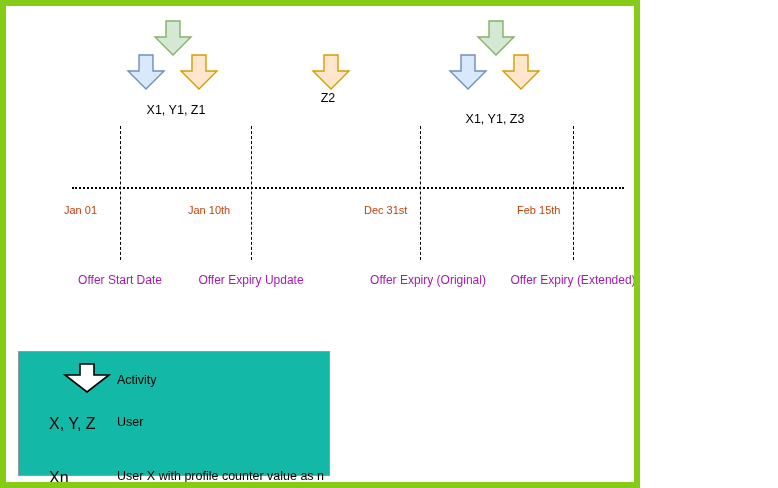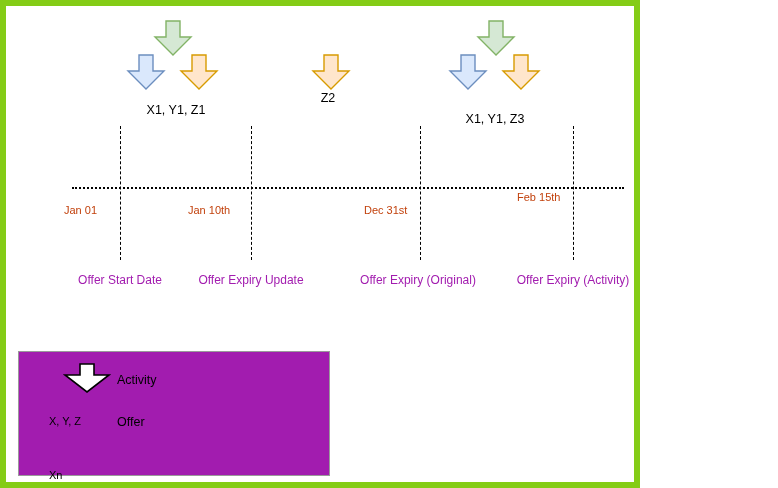--- a/index.html
+++ b/index.html
@@ -76,34 +76,34 @@
   }
   .arrow svg { display: block; width: 100%; height: 100%; }
 
   
   #legend-box {
     position: absolute;
     left: 12px;
     top: 345px;
     width: 312px;
     height: 125px;
-    background: #a21caf;
+    background: #14b8a6;
     border: 1px solid #9a9a9a;
     box-sizing: border-box;
   }
   .legend-row {
     position: absolute;
     left: 0;
     width: 100%;
     height: 38px;
   }
   .legend-key {
     position: absolute;
     left: 30px;
-    font-size: 11px;
+    font-size: 16px;
     color: #000000;
     white-space: nowrap;
     line-height: 1;
   }
   .legend-desc {
     position: absolute;
     left: 98px;
     font-size: 12.5px;
     color: #000000;
     white-space: nowrap;
@@ -168,43 +168,44 @@
     <div id="timeline-axis"></div>
     <div id="ticks-layer">
         <div class="tick-line" style="left: 114px;"></div>
         <div class="date-label" style="left: 58px; top: 199px;">Jan 01</div>
         <div class="event-label" style="left: 114px;">Offer Start Date</div>
         <div class="tick-line" style="left: 245px;"></div>
         <div class="date-label" style="left: 182px; top: 199px;">Jan 10th</div>
         <div class="event-label" style="left: 245px;">Offer Expiry Update</div>
         <div class="tick-line" style="left: 414px;"></div>
         <div class="date-label" style="left: 358px; top: 199px;">Dec 31st</div>
-        <div class="event-label" style="left: 412px;">Offer Expiry (Original)</div>
+        <div class="event-label" style="left: 422px;">Offer Expiry (Original)</div>
         <div class="tick-line" style="left: 567px;"></div>
-        <div class="date-label" style="left: 511px; top: 186px;">Feb 15th</div>
-        <div class="event-label" style="left: 567px;">Offer Expiry (Activity)</div>
+        <div class="date-label" style="left: 511px; top: 199px;">Feb 15th</div>
+        <div class="event-label" style="left: 567px;">Offer Expiry (Extended)</div>
       </div>
   </div>
 
   <div id="legend-box">
 
     <div class="legend-row" style="top:4px;">
       <span id="legend-arrow-icon">
         <svg viewBox="0 0 48 32" preserveAspectRatio="none">
           <polygon points="17,2 31,2 31,13 46,13 24,30 2,13 17,13" fill="#ffffff" stroke="#000000" stroke-width="1.6" stroke-linejoin="miter"></polygon>
         </svg>
       </span>
       <span class="legend-key" style="top:18px;"></span>
       <span class="legend-desc" style="top:18px;">Activity</span>
     </div>
 
     <div class="legend-row" style="top:50px;">
       <span class="legend-key" style="top:14px;">X, Y, Z</span>
-      <span class="legend-desc" style="top:14px;">Offer</span>
+      <span class="legend-desc" style="top:14px;">User</span>
     </div>
 
     <div class="legend-row" style="top:104px;">
       <span class="legend-key" style="top:14px;">Xn</span>
+      <span class="legend-desc" style="top:14px;">User X with profile counter value as n</span>
     </div>
 
   </div>
 
 </div>
 
 </body></html>

